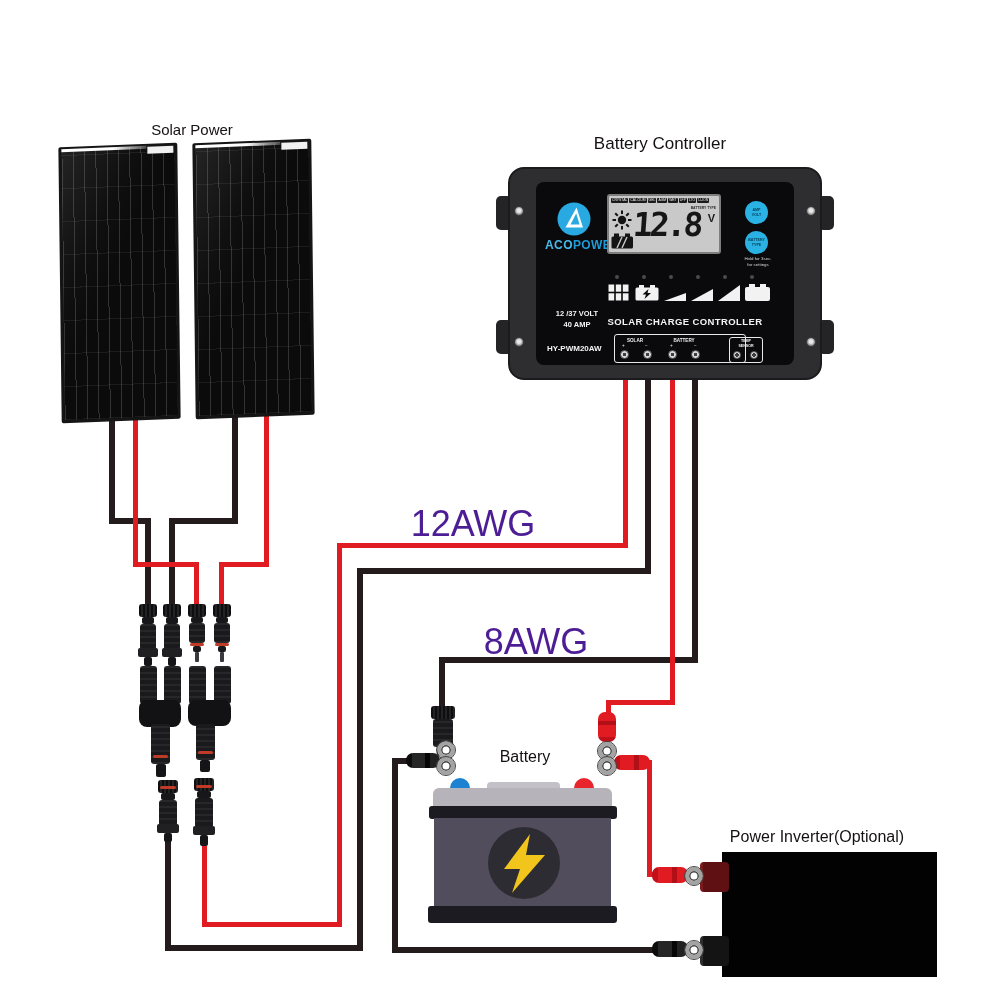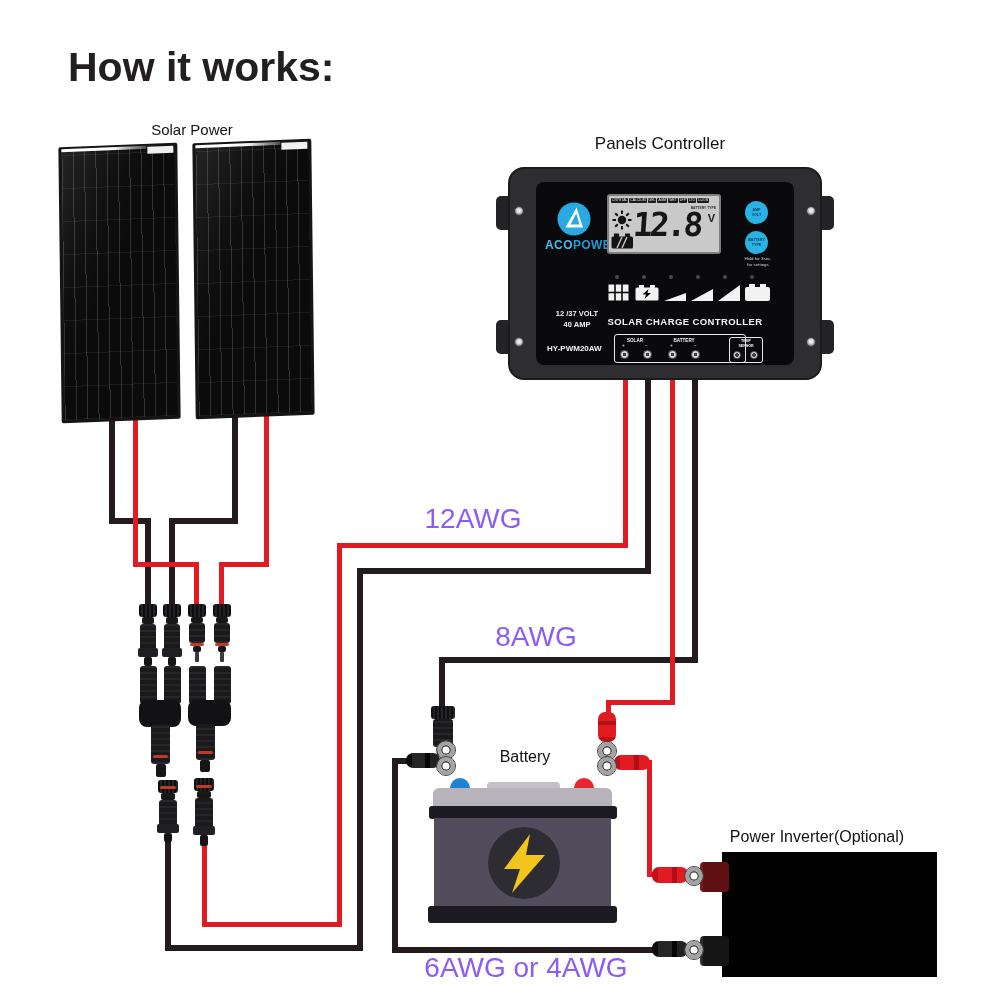--- a/index.html
+++ b/index.html
@@ -4,21 +4,21 @@
 <style>
   :root{ --red:#e01b22; --blk:#241b1d; }
   html,body{margin:0;padding:0;background:#fff;}
   #canvas{position:relative;width:1000px;height:1000px;background:#fff;overflow:hidden;
           font-family:"Liberation Sans", sans-serif;color:#111;}
   .wire{position:absolute;z-index:2;}
   .lbl{position:absolute;z-index:6;white-space:nowrap;color:#151112;}
   .ctr{transform:translateX(-50%);}
   .title{font-size:41px;font-weight:700;letter-spacing:0px;color:#231f20;}
   .seclbl{font-size:16px;}
-  .awg{font-size:28px;color:#8b5cf6;}
+  .awg{font-size:36px;color:#4c1d95;}
   
   .panel{position:absolute;z-index:3;width:113px;height:270px;background:#0b0b0b;
          border:3px solid #151515;border-radius:2px;transform:rotate(-2.2deg) skewX(-1.5deg);
          background-image:
            linear-gradient(115deg, rgba(255,255,255,0.10) 0%, rgba(255,255,255,0.02) 30%, transparent 45%),
            repeating-linear-gradient(90deg, rgba(190,190,190,0.22) 0 1px, transparent 1px 11.3px),
            repeating-linear-gradient(0deg, rgba(170,170,170,0.10) 0 1px, transparent 1px 33px);}
   .panel::before{content:"";position:absolute;left:0;top:-1px;width:75%;height:3px;
          background:linear-gradient(90deg,#ffffff 0 60%,rgba(255,255,255,0.25));}
   .panel::after{content:"";position:absolute;right:1px;top:0px;width:26px;height:7px;background:#f0f0f0;}
@@ -343,22 +343,20 @@
   <div class="tscrew" style="left:668px;top:350px;"></div>
   <div class="tscrew" style="left:691px;top:350px;"></div>
   <div class="tblock" style="left:729px;top:337px;width:34px;height:26px;"></div>
   <div class="facetxt" style="left:746px;top:339px;transform:translateX(-50%);font-size:3.6px;font-weight:700;text-align:center;line-height:1.3;">
     <div>TEMP</div>
     <div>SENSOR</div>
   </div>
   <div class="tscrew" style="left:733px;top:351px;width:8px;height:8px;"></div>
   <div class="tscrew" style="left:750px;top:351px;width:8px;height:8px;"></div>
 
-  <div class="lbl title" style="left:68px;top:44px;">How it works:</div>
   <div class="lbl seclbl ctr" style="left:192px;top:121px;font-size:15px;">Solar Power</div>
-  <div class="lbl seclbl ctr" style="left:660px;top:134px;font-size:17px;">Panels Controller</div>
+  <div class="lbl seclbl ctr" style="left:660px;top:134px;font-size:17px;">Battery Controller</div>
   <div class="lbl awg ctr" style="left:473px;top:503px;">12AWG</div>
   <div class="lbl awg ctr" style="left:536px;top:621px;">8AWG</div>
   <div class="lbl seclbl ctr" style="left:525px;top:748px;">Battery</div>
   <div class="lbl seclbl ctr" style="left:817px;top:828px;">Power Inverter(Optional)</div>
-  <div class="lbl awg ctr" style="left:526px;top:952px;">6AWG or 4AWG</div>
 
 </div>
 
 </body></html>

